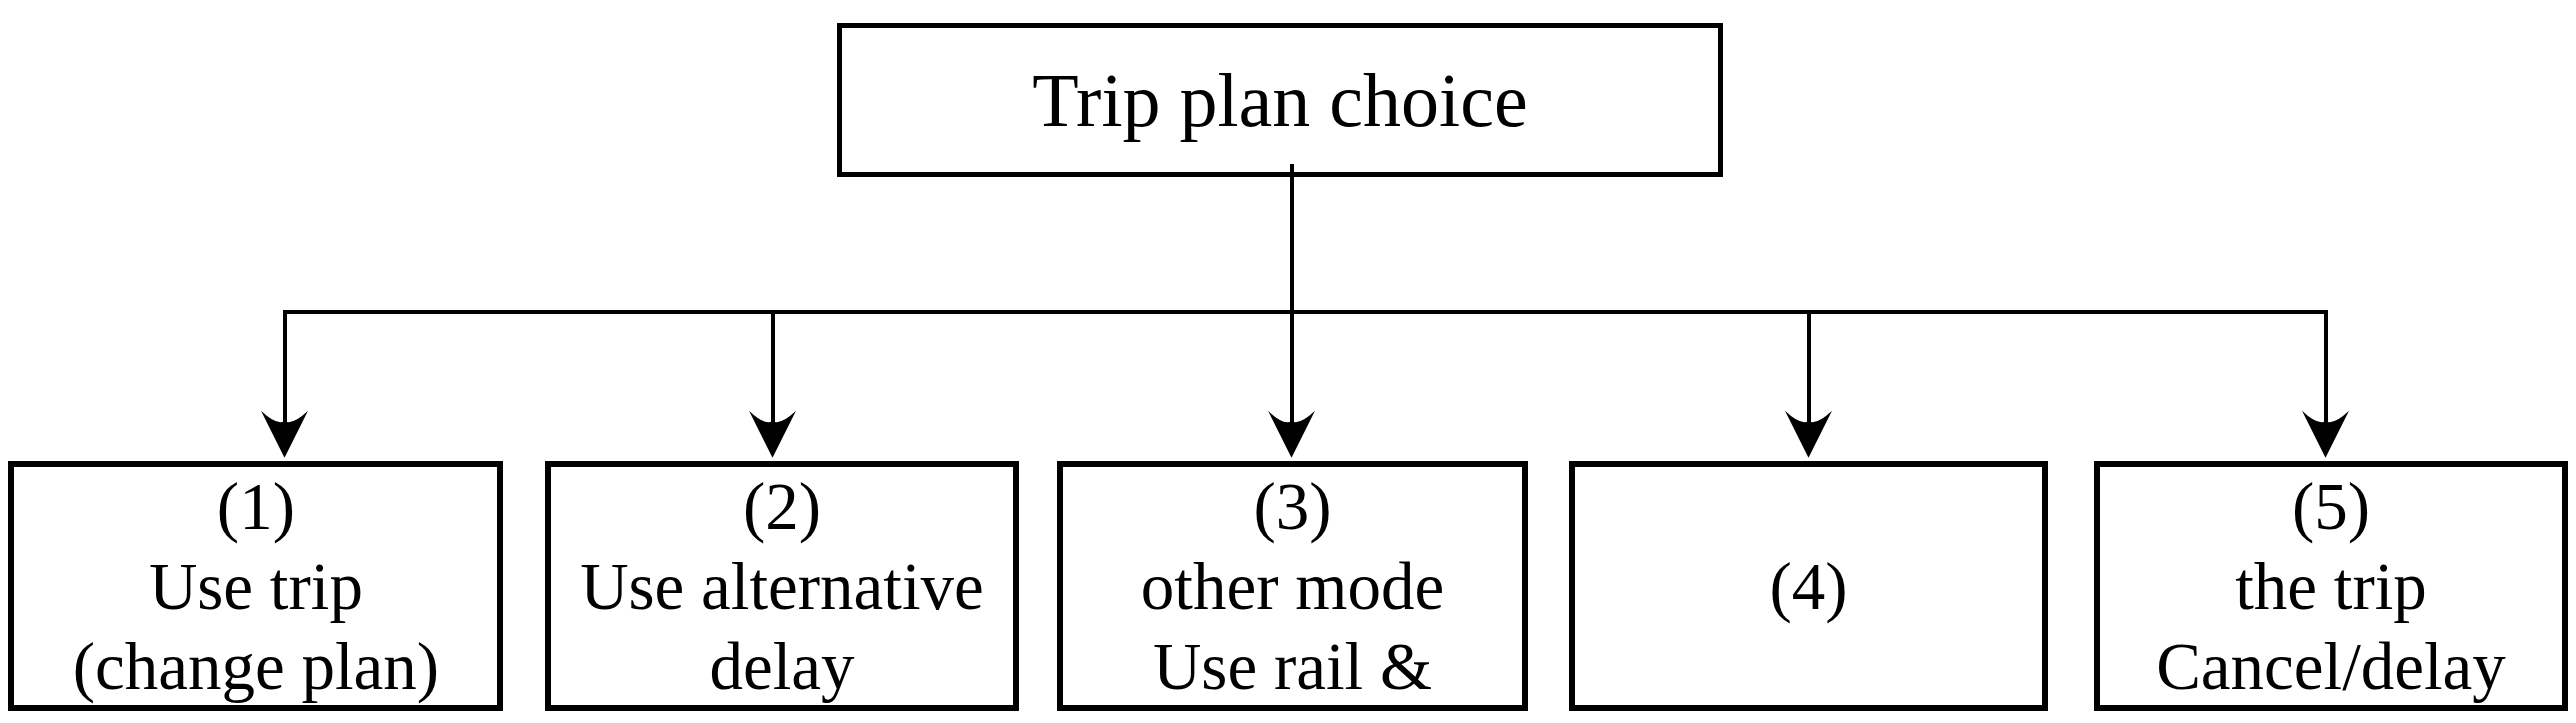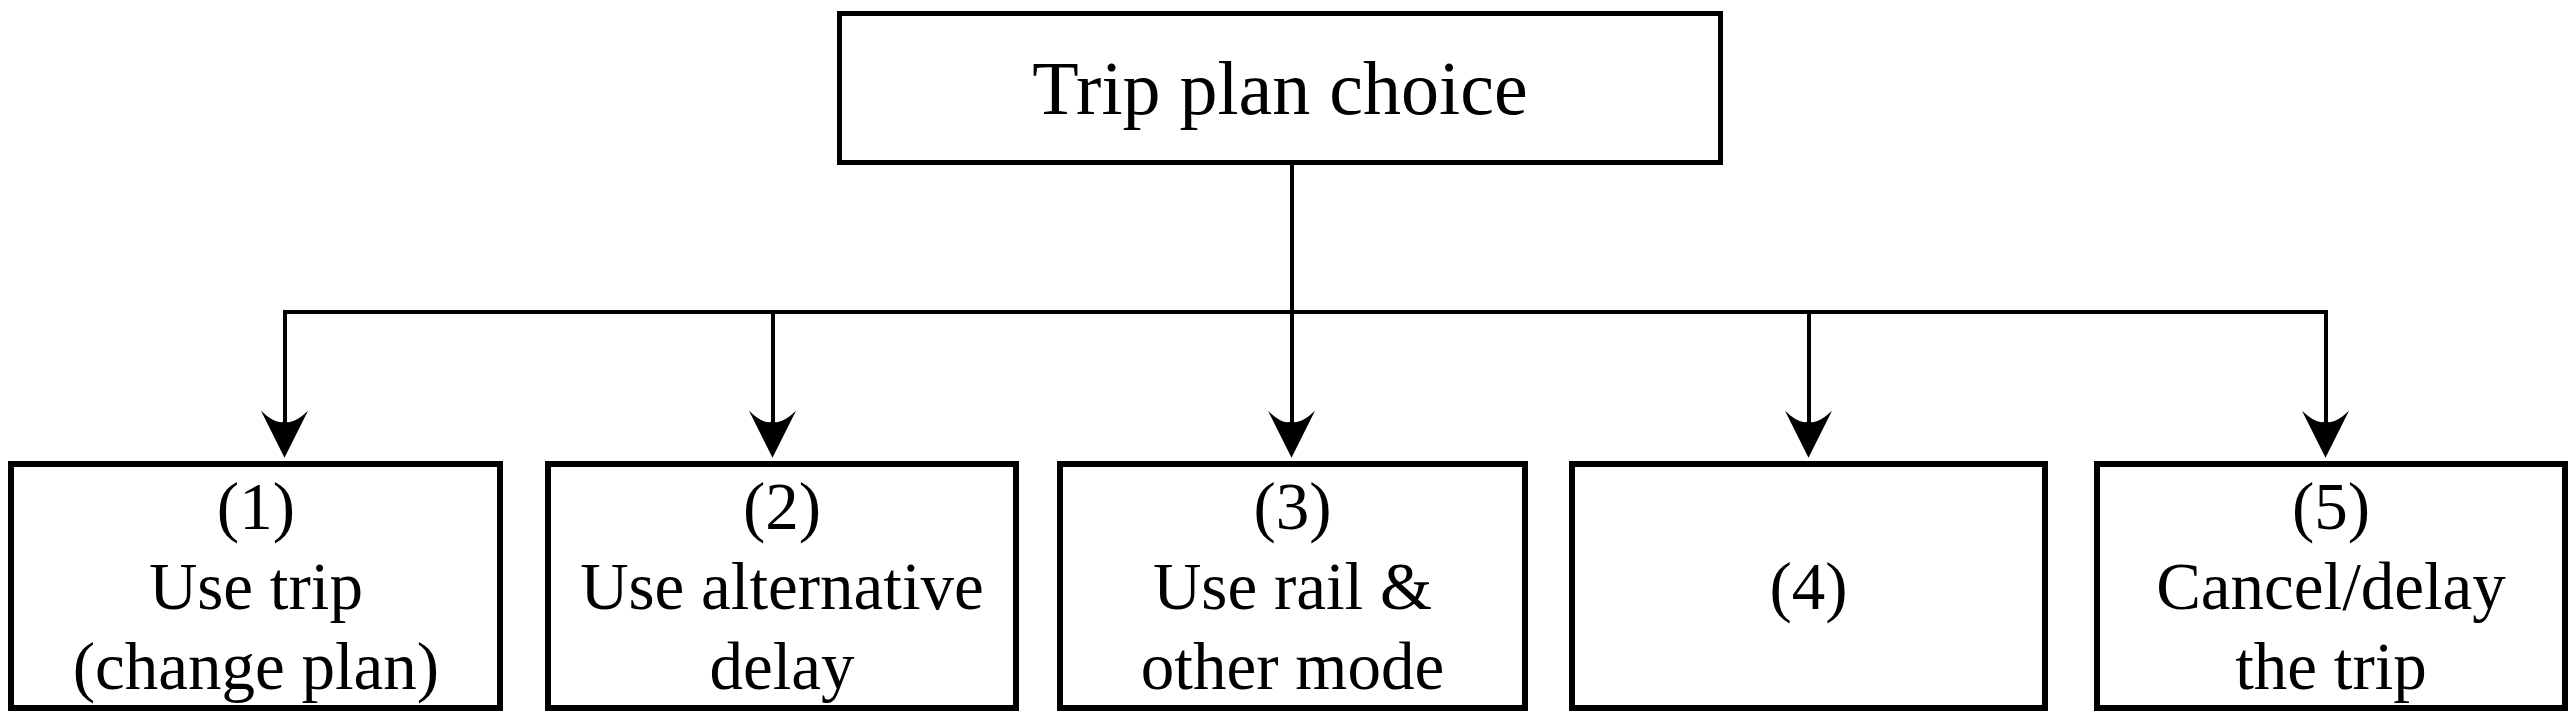--- a/index.html
+++ b/index.html
@@ -22,21 +22,21 @@
     background: #ffffff;
     border: 5.9px solid #000000;
     display: flex;
     flex-direction: column;
     align-items: center;
     justify-content: center;
     text-align: center;
   }
   #root-box {
     left: 837px;
-    top: 11px;
+    top: 23px;
     width: 886px;
     height: 154px;
     font-size: 76px;
   }
   #root-box .line {
     line-height: 84px;
     white-space: nowrap;
   }
   .node {
     border-width: 6.7px;
@@ -101,27 +101,27 @@
         <div class="line">Use trip</div>
         <div class="line">(change plan)</div>
       </div>
       <div class="box node lines-3" style="left: 545px; width: 474px;">
         <div class="line">(2)</div>
         <div class="line">Use alternative</div>
         <div class="line">delay</div>
       </div>
       <div class="box node lines-3" style="left: 1057px; width: 471px;">
         <div class="line">(3)</div>
+        <div class="line">other mode</div>
         <div class="line">Use rail &amp;</div>
-        <div class="line">other mode</div>
       </div>
       <div class="box node lines-2" style="left: 1569px; width: 479px;">
         <div class="line">(4)</div>
       </div>
       <div class="box node lines-3" style="left: 2094px; width: 474px;">
         <div class="line">(5)</div>
+        <div class="line">the trip</div>
         <div class="line">Cancel/delay</div>
-        <div class="line">the trip</div>
       </div>
     </div>
 
 </div>
 
 
 </body></html>

